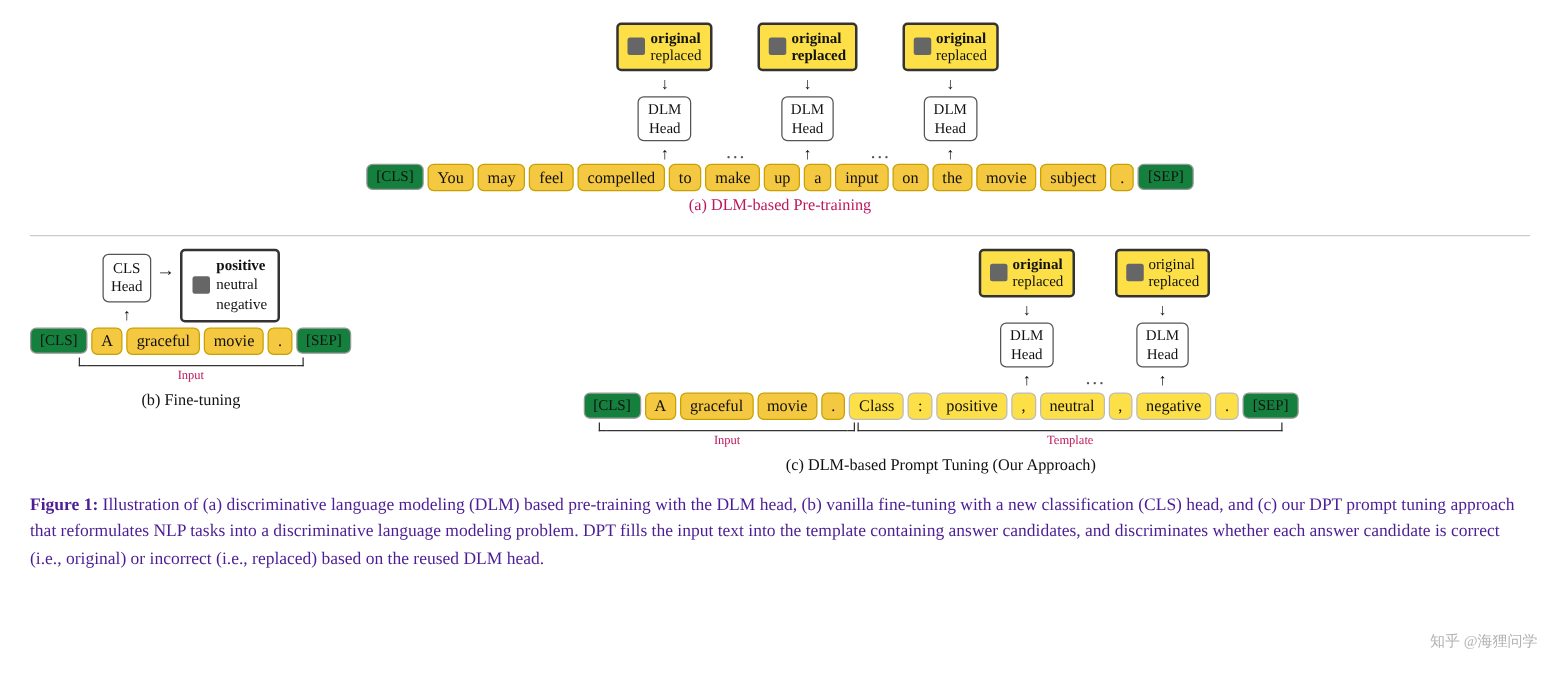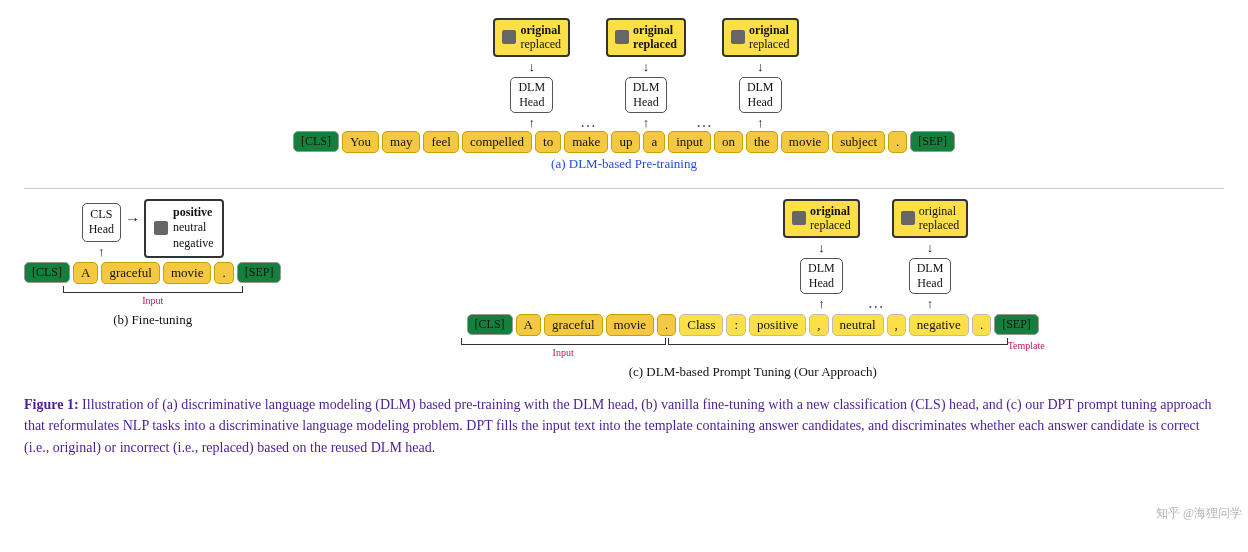--- a/index.html
+++ b/index.html
@@ -85,21 +85,21 @@
       line-height: 1.2;
     }
     .original-replaced .bold { font-weight: bold; font-size: 12px; }
     .original-replaced .norm { font-size: 12px; }
 
     .dots { font-size: 18px; color: #555; padding: 0 3px; }
 
     
     .section-label {
       font-size: 13px;
-      color: #1d4ed8;
+      color: #be185d;
       margin: 3px 0 10px 0;
     }
 
     
     .h-divider {
       border: none;
       border-top: 1.5px solid #ccc;
       margin: 6px 0 10px 0;
       width: 100%;
     }
@@ -134,21 +134,21 @@
       color: #4c1d95;
     }
     .fig-caption .fig-num {
       font-weight: bold;
     }
 
     
     .watermark {
       position: fixed;
       bottom: 30px;
-      right: 6px;
+      right: 18px;
       font-size: 12px;
       color: rgba(100,100,100,0.5);
       pointer-events: none;
     }
 
     
     .flex-col-center {
       display: flex;
       flex-direction: column;
       align-items: center;
@@ -398,21 +398,21 @@
 
           <div style="display:flex; flex-direction:column; align-items:center;">
             <div style="display:flex; width:205px;">
               <div style="width:6px; border-left:1.5px solid #333; border-bottom:1.5px solid #333; height:7px;"></div>
               <div style="flex:1; border-bottom:1.5px solid #333; height:7px;"></div>
               <div style="width:6px; border-right:1.5px solid #333; border-bottom:1.5px solid #333; height:7px;"></div>
             </div>
             <span class="sub-label">Input</span>
           </div>
 
-          <div style="display:flex; flex-direction:row; margin-left:2px;">
+          <div style="display:flex; flex-direction:column; align-items:center; margin-left:2px;">
             <div style="display:flex; width:340px;">
               <div style="width:6px; border-left:1.5px solid #333; border-bottom:1.5px solid #333; height:7px;"></div>
               <div style="flex:1; border-bottom:1.5px solid #333; height:7px;"></div>
               <div style="width:6px; border-right:1.5px solid #333; border-bottom:1.5px solid #333; height:7px;"></div>
             </div>
             <span class="sub-label">Template</span>
           </div>
         </div>
 
         <div class="section-c-label">(c) DLM-based Prompt Tuning (Our Approach)</div>

